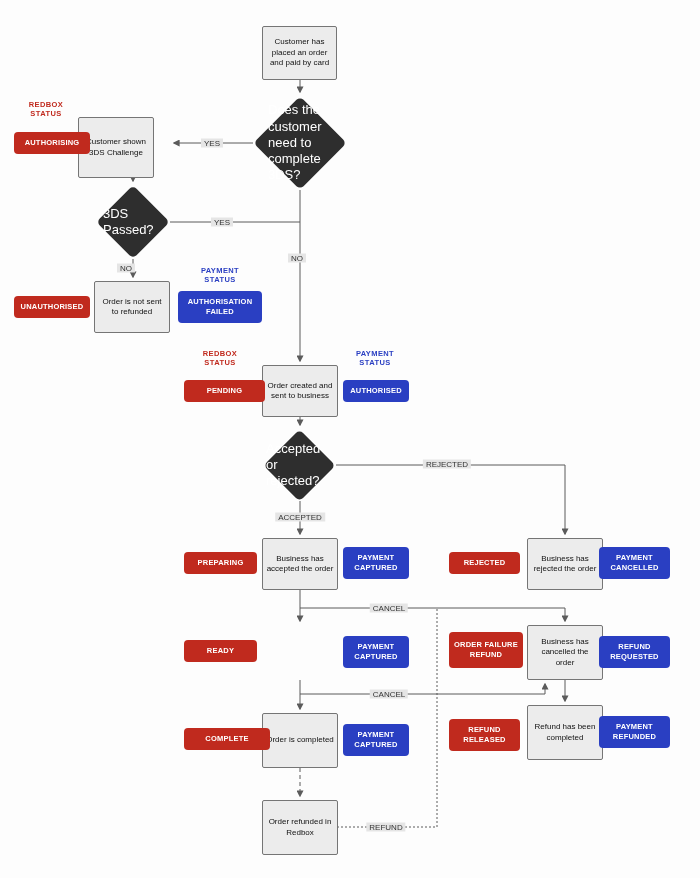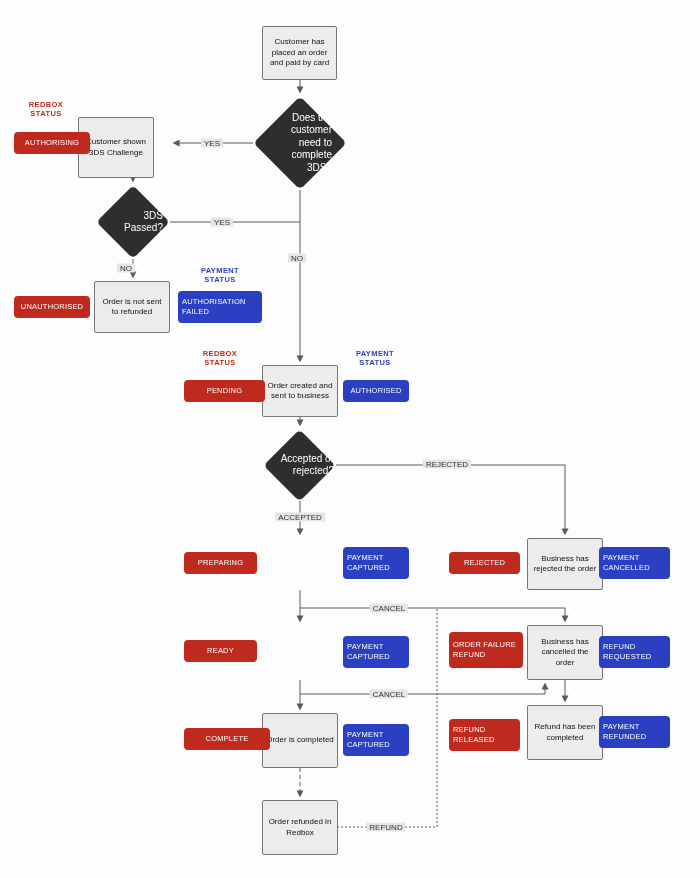--- a/index.html
+++ b/index.html
@@ -32,29 +32,30 @@
     padding:3px;box-sizing:border-box;
   }
   .diamond{
     position:absolute;
     background:var(--dark);
     transform:rotate(45deg);
     border-radius:5px;
   }
   .diamond-label{
     position:absolute;
-    color:#fff;font-size:10px;line-height:1.25;
+    color:#fff;font-size:13px;line-height:1.25;
     display:flex;align-items:center;justify-content:center;
-    text-align:right;
+    text-align:left;
   }
   .badge{
     position:absolute;
-    color:#fff;font-weight:normal;
+    color:#fff;font-weight:bold;
     font-size:7.5px;line-height:1.3;letter-spacing:.2px;
     display:flex;align-items:center;justify-content:center;
+    text-align:center;
     border-radius:4px;
     padding:3px 4px;box-sizing:border-box;
     min-height:22px;
   }
   .badge.red{background:var(--red);}
   .badge.blue{background:var(--blue);}
   .status-header{
     position:absolute;
     font-size:7.5px;font-weight:bold;
     text-align:center;line-height:1.25;letter-spacing:.4px;
@@ -97,20 +98,21 @@
       <path d="M565,680 V701" marker-end="url(#arrow)"></path>
       <path d="M300,768 V796" stroke-dasharray="4,3" marker-end="url(#arrow)"></path>
       <path d="M337,827 H437 V608" stroke-dasharray="2,2"></path>
     </g>
   </svg>
 
   <div class="node" style="left:262px;top:26px;width:75px;height:54px">Customer has placed an order and paid by card</div>
   <div class="node" style="left:78px;top:117px;width:76px;height:61px">Customer shown 3DS Challenge</div>
   <div class="node" style="left:94px;top:281px;width:76px;height:52px">Order is not sent to refunded</div>
   <div class="node" style="left:262px;top:365px;width:76px;height:52px">Order created and sent to business</div>
+  <div class="node" style="left:262px;top:538px;width:76px;height:52px">Business has accepted the order</div>
   <div class="node" style="left:527px;top:538px;width:76px;height:52px">Business has rejected the order</div>
   <div class="node" style="left:527px;top:625px;width:76px;height:55px">Business has cancelled the order</div>
   <div class="node" style="left:262px;top:713px;width:76px;height:55px">Order is completed</div>
   <div class="node" style="left:527px;top:705px;width:76px;height:55px">Refund has been completed</div>
   <div class="node" style="left:262px;top:800px;width:76px;height:55px">Order refunded in Redbox</div>
 
   <div class="diamond" style="left:267px;top:110px;width:66px;height:66px"></div>
   <div class="diamond-label" style="left:268px;top:113px;width:64px;height:60px">Does the customer need to complete 3DS?</div>
 
   <div class="diamond" style="left:107px;top:196px;width:52px;height:52px"></div>

